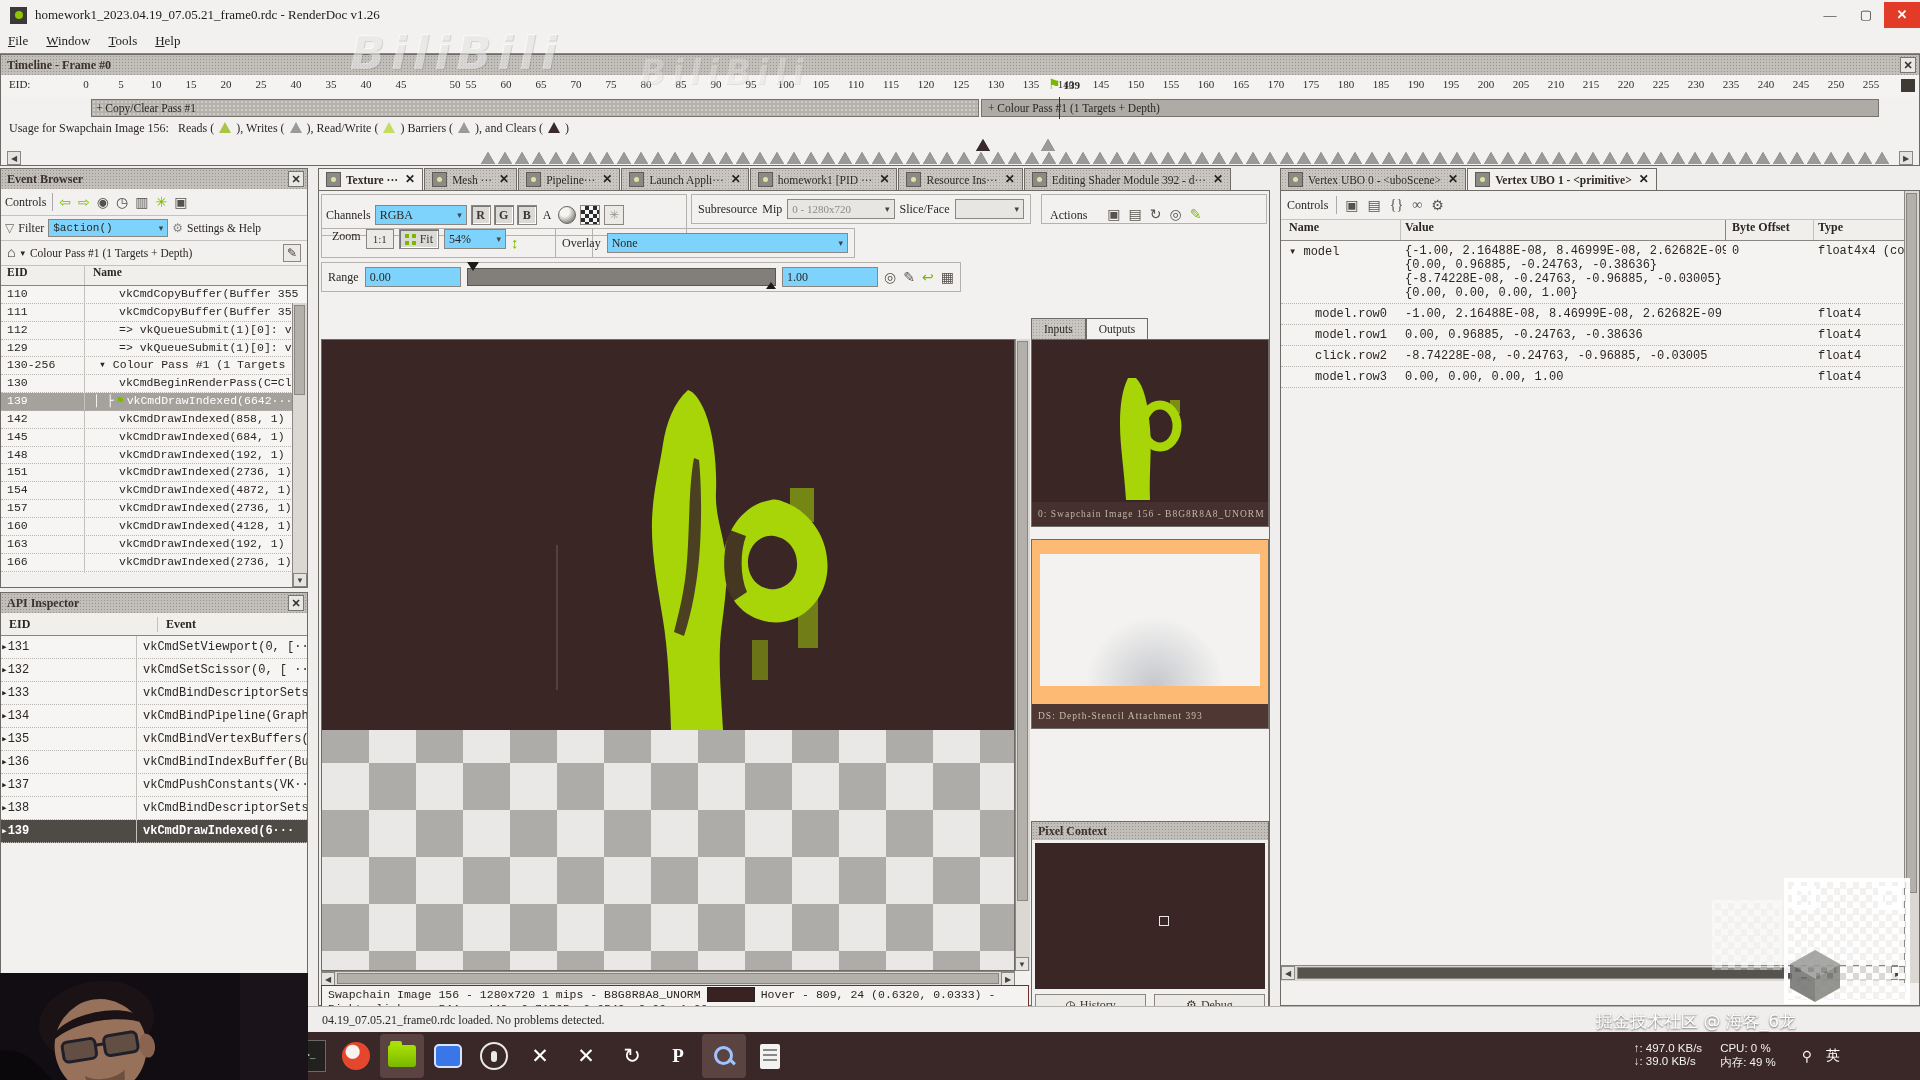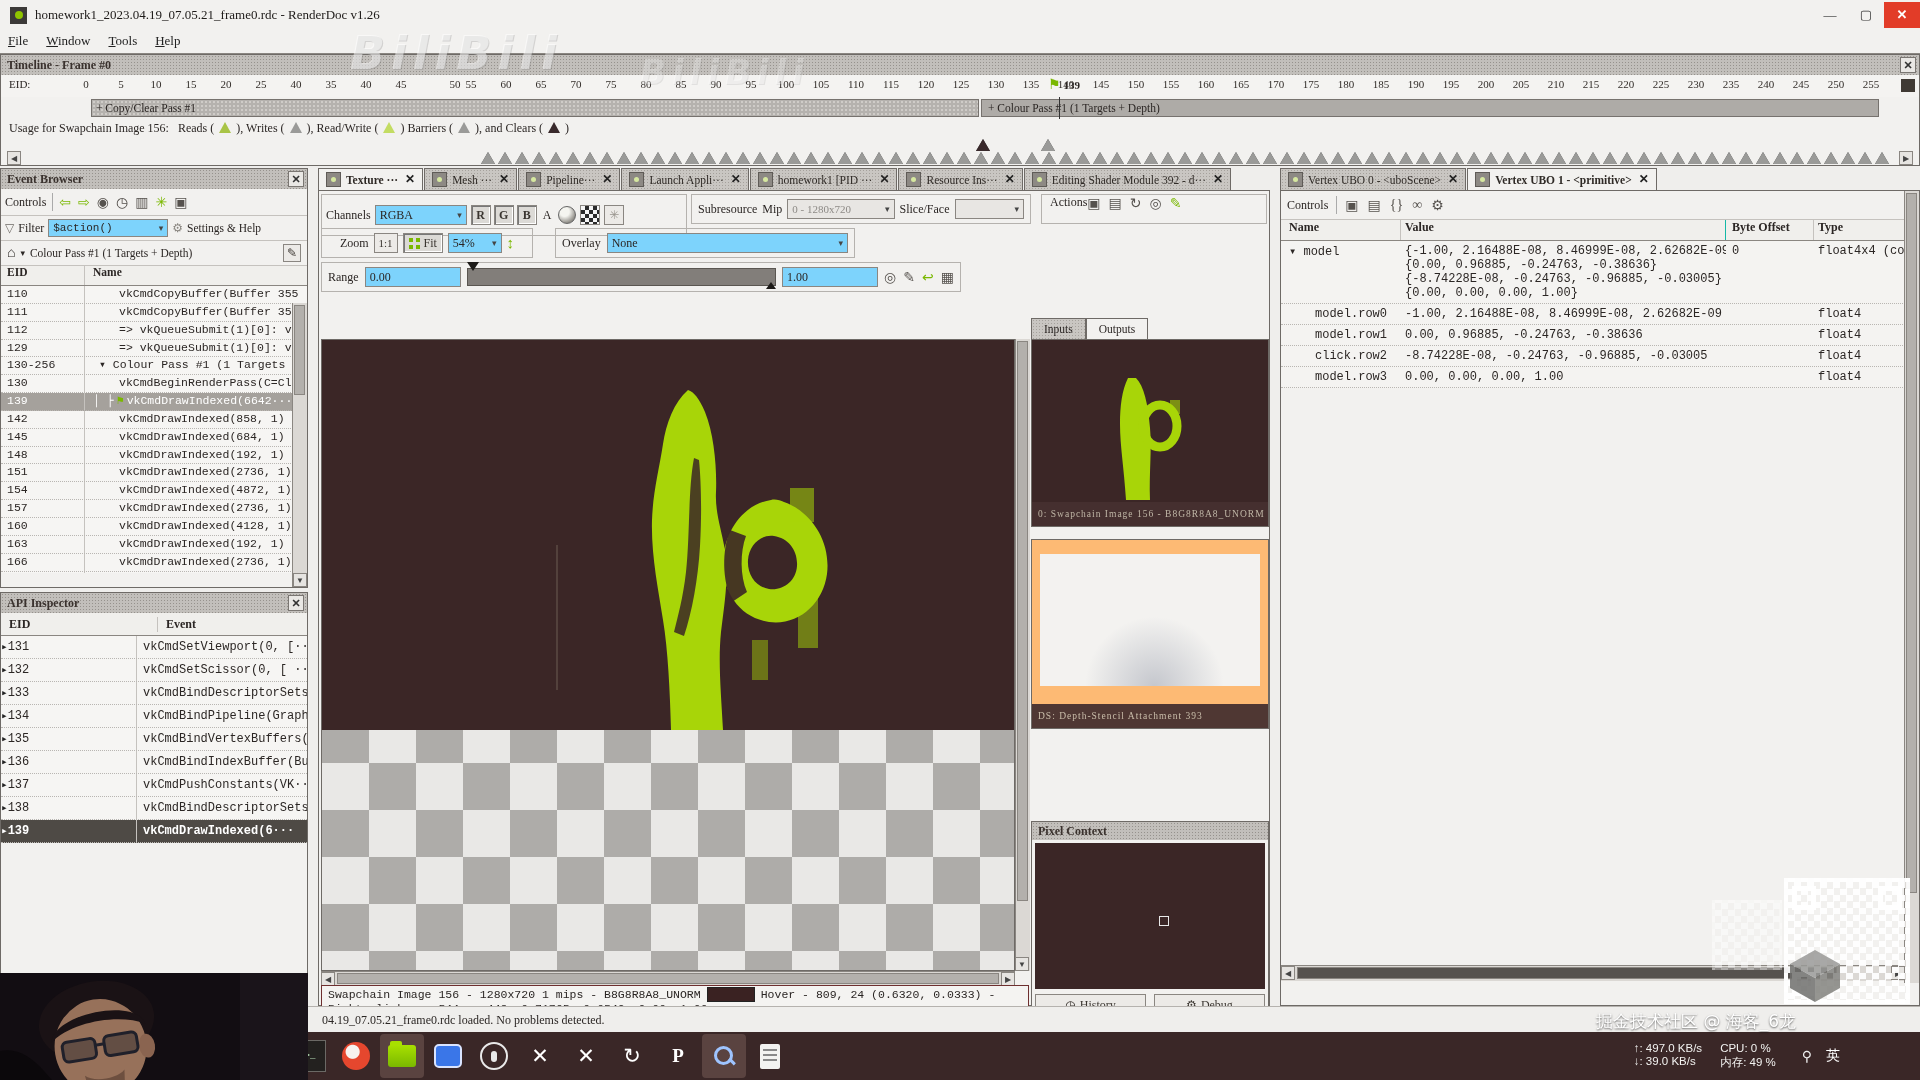--- a/index.html
+++ b/index.html
@@ -509,32 +509,32 @@
         <span class="combo dis" style="width:108px;height:20px;">
           <span style="font-size:11px;">0 - 1280x720</span>
             <span class="car">▾</span>
         </span>
         <span>Slice/Face</span>
         <span class="combo dis" style="width:70px;height:20px;">
           <span></span>
             <span class="car">▾</span>
         </span>
       </div>
-      <div class="abs" style="left:722px;top:3px;height:30px;display:flex;align-items:flex-start;gap:0;padding:0 8px;border:1px solid #b5b2ae;width:226px;box-sizing:border-box;">
+      <div class="abs" style="left:722px;top:3px;height:30px;display:flex;align-items:flex-end;gap:20px;padding:0 8px;border:1px solid #b5b2ae;width:226px;box-sizing:border-box;">
         <span>Actions</span>
         <span id="tv-action-icons" style="display:flex;gap:8px;align-items:center;">
             <span class="icon" style="font-size: 14px; color: rgb(86, 82, 78);">▣</span>
             <span class="icon" style="font-size: 14px; color: rgb(86, 82, 78);">▤</span>
             <span class="icon" style="font-size: 14px; color: rgb(86, 82, 78);">↻</span>
             <span class="icon" style="font-size: 14px; color: rgb(86, 82, 78);">◎</span>
             <span class="icon" style="font-size: 14px; color: rgb(122, 184, 0);">✎</span>
           </span>
       </div>
 
-      <div class="abs" style="left:2px;top:37px;height:30px;display:flex;align-items:center;gap:5px;padding:0 18px;border:1px solid #b5b2ae;width:212px;box-sizing:border-box;">
+      <div class="abs" style="left:2px;top:37px;height:30px;display:flex;gap:5px;padding:0 10px;border:1px solid #b5b2ae;width:272px;box-sizing:border-box;">
         <span>Zoom</span>
         <span class="btn" style="width:28px;height:20px;font-size:11px;">1:1</span>
         <span class="btn pressed" style="height:20px;padding:0 5px;">
           <span class="fitgrid"></span>
           <span>Fit</span>
         </span>
         <span class="combo" style="width:62px;height:20px;">
           <span>54%</span>
             <span class="car">▾</span>
         </span>

